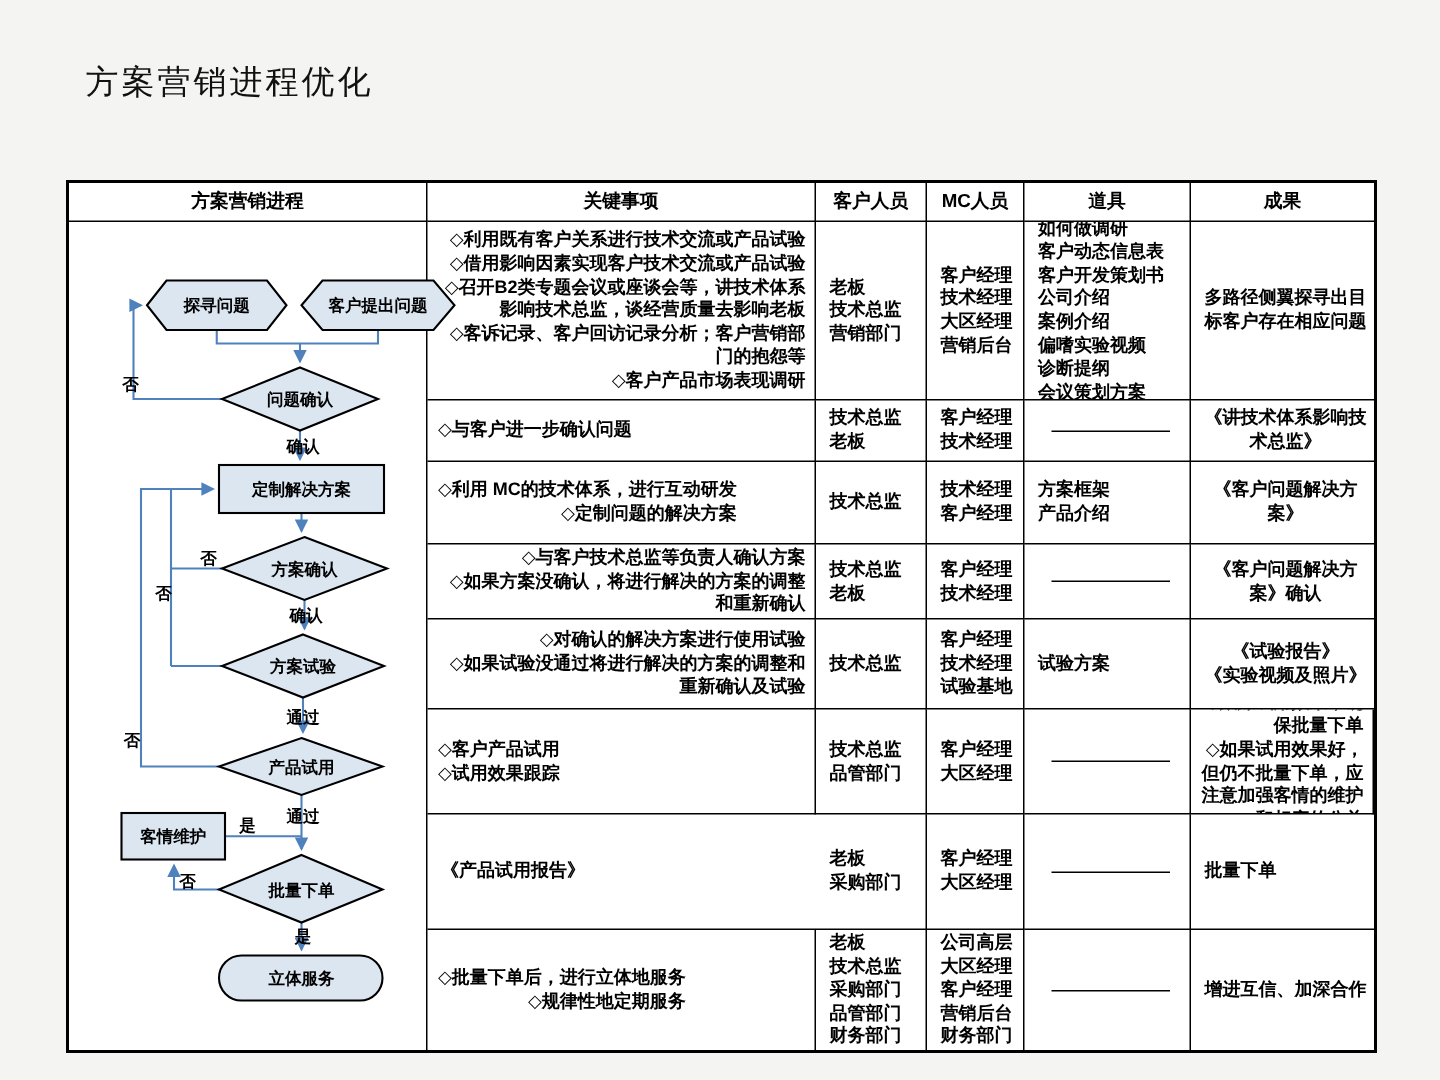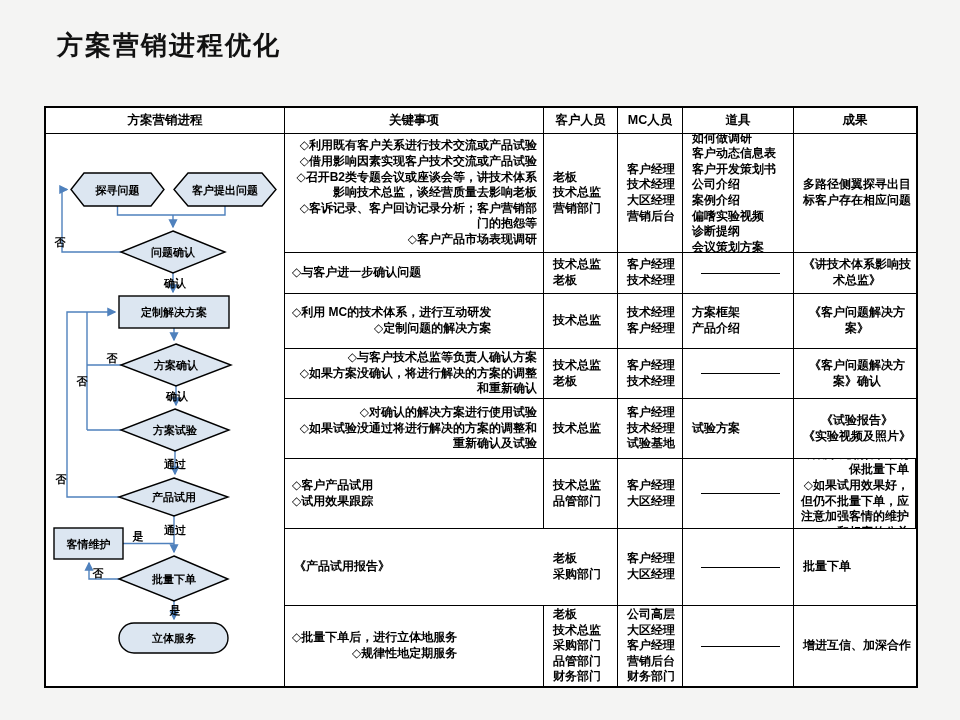--- a/index.html
+++ b/index.html
@@ -5,30 +5,30 @@
   html, body { margin: 0; padding: 0; }
   body {
     width: 960px; height: 720px;
     background: #f4f4f3;
     font-family: "Liberation Sans", "DejaVu Sans", sans-serif;
     position: relative;
     overflow: hidden;
   }
   .title {
     position: absolute;
-    left: 57px; top: 28px;
-    font-size: 26px;
-    font-weight: bold;
+    left: 57px; top: 40px;
+    font-size: 22px;
+    font-weight: normal;
     color: #111;
     letter-spacing: 2px;
     margin: 0;
   }
   .ptable {
     position: absolute;
-    left: 44px; top: 106px;
+    left: 44px; top: 120px;
     display: grid;
     grid-template-columns: 239px 259px 74px 65px 111px 122px;
     grid-template-rows: 26px 119px 41px 55px 50px 60px 70px 77px 80px;
     border: 2px solid #000;
     background: #fff;
     box-sizing: content-box;
   }
   .cell {
     box-sizing: border-box;
     border-right: 1px solid #000;
@@ -54,20 +54,21 @@
     margin: 0 auto;
     border-top: 1.5px solid #000;
     height: 0;
   }
   .flowcell {
     grid-column: 1;
     grid-row: 2 / span 8;
     border-right: 1px solid #000;
     box-sizing: border-box;
     position: relative;
+    padding-left: 27px;
   }
   .flowcell svg { display: block; }
   svg text {
     font-family: "Liberation Sans", "DejaVu Sans", sans-serif;
     font-size: 11px;
     font-weight: bold;
     fill: #000;
   }
 </style>
 </head>

